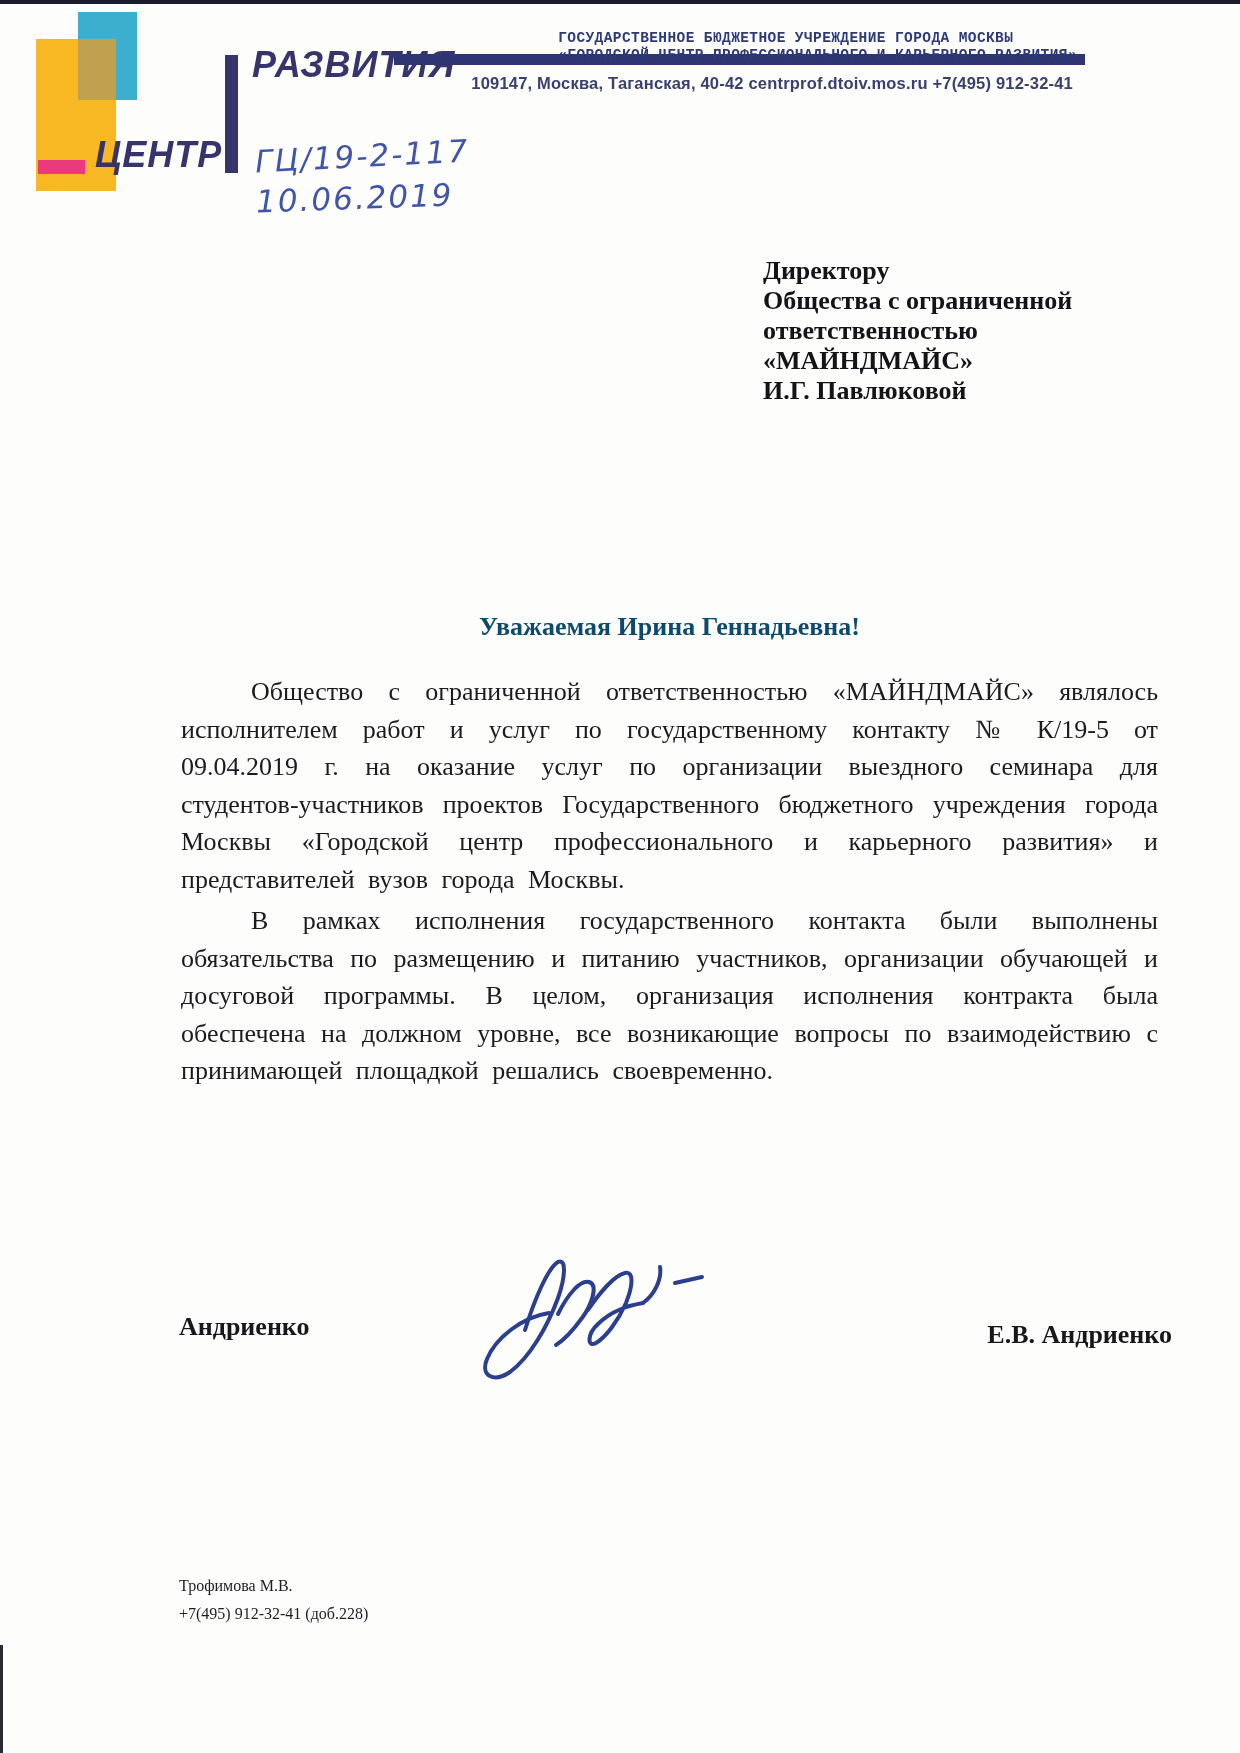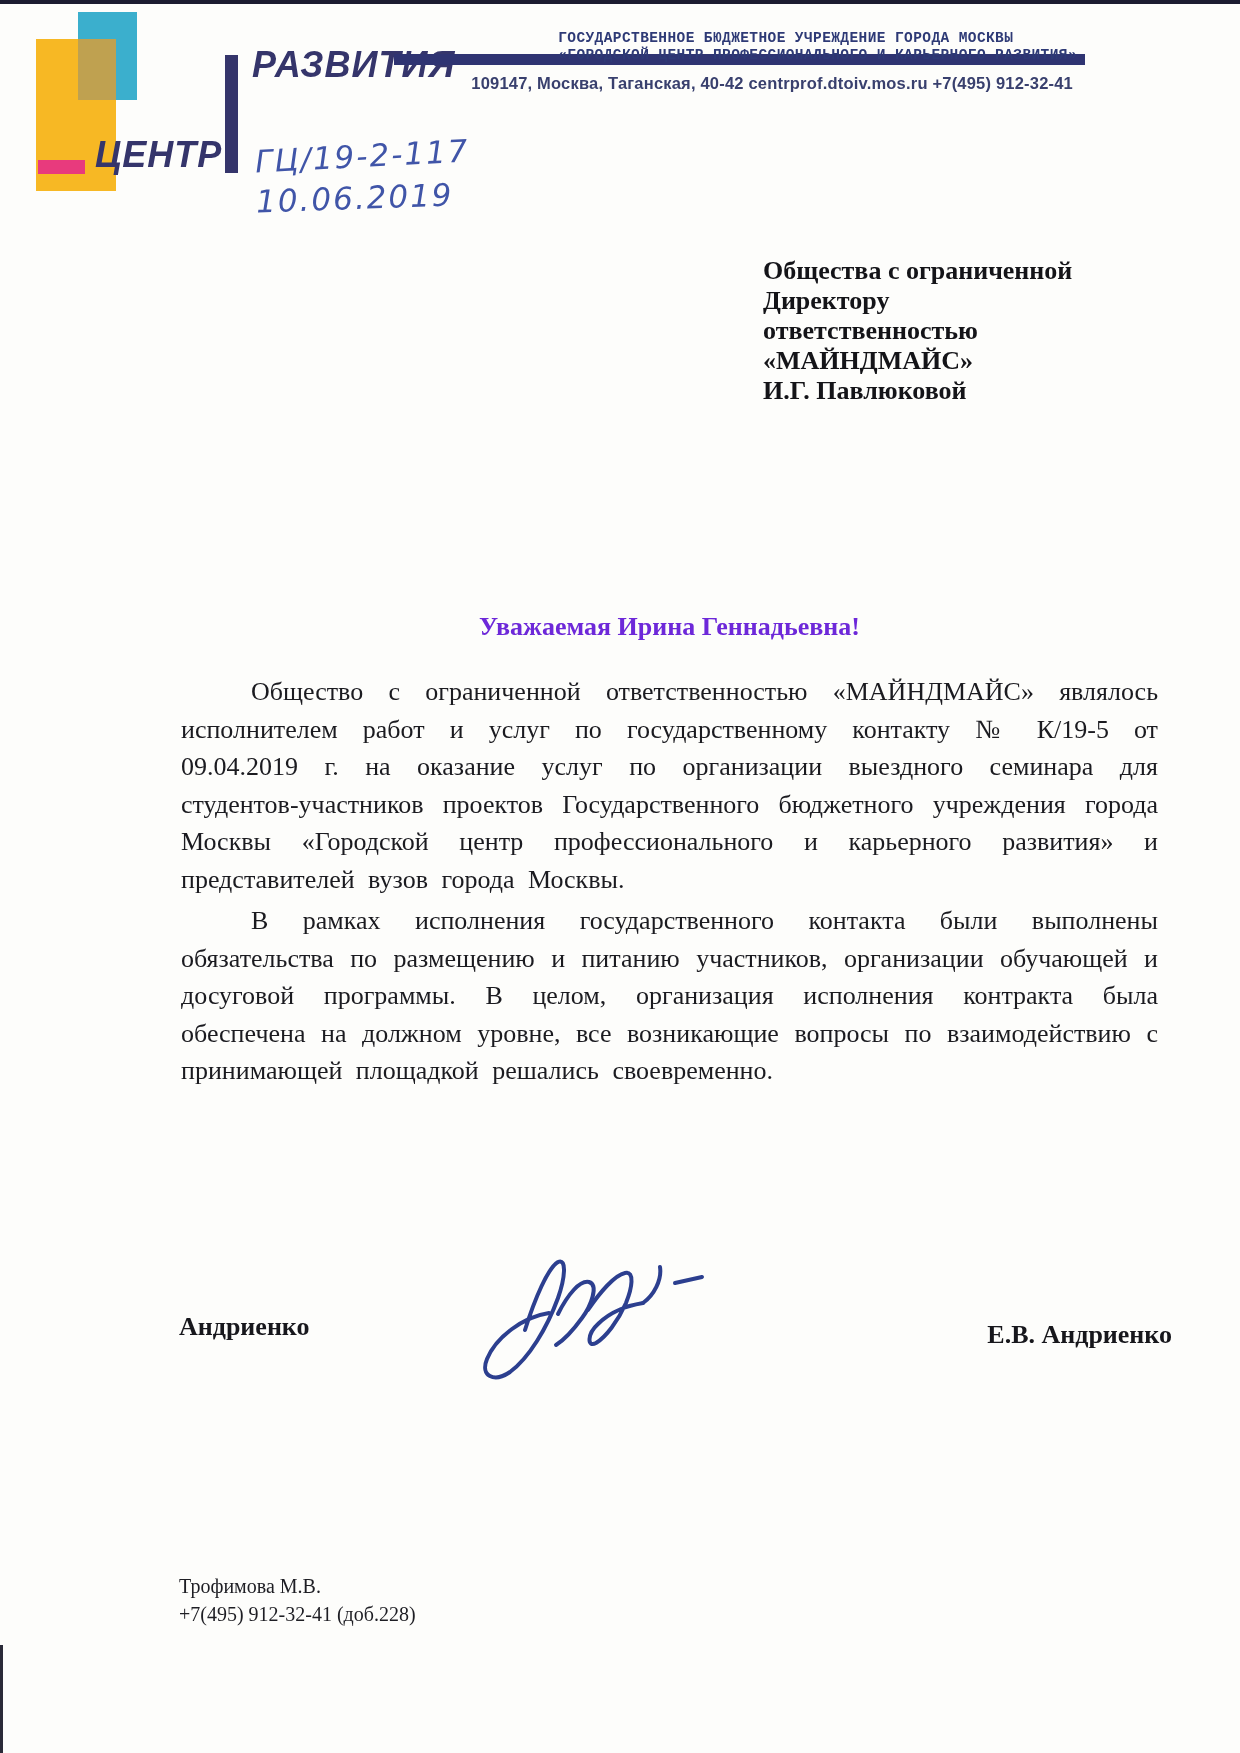--- a/index.html
+++ b/index.html
@@ -86,21 +86,21 @@
 
   
   .salutation {
     position: absolute;
     left: 177px;
     width: 985px;
     top: 612px;
     text-align: center;
     font-weight: 700;
     font-size: 26px;
-    color: #6d28d9;
+    color: #0c4a6e;
   }
   .letter-body {
     position: absolute;
     left: 177px;
     top: 669px;
     width: 985px;
     font-size: 26px;
     line-height: 37.5px;
     color: #1b1b20;
   }
@@ -134,21 +134,21 @@
     top: 1252px;
     width: 300px;
     height: 140px;
   }
 
   
   .footer {
     position: absolute;
     left: 179px;
     top: 1572px;
-    font-size: 20px;
+    font-size: 16px;
     line-height: 28px;
     color: #1e1e24;
   }
 </style>
 </head>
 <body>
 
 <div class="page">
 
   <div class="scan-top"></div>
@@ -166,22 +166,22 @@
   <div class="org-name" style="color:#2e3a76">
     <div>ГОСУДАРСТВЕННОЕ БЮДЖЕТНОЕ УЧРЕЖДЕНИЕ ГОРОДА МОСКВЫ</div>
     <div>«ГОРОДСКОЙ ЦЕНТР ПРОФЕССИОНАЛЬНОГО И КАРЬЕРНОГО РАЗВИТИЯ»</div>
   </div>
   <div class="contact-line" style="color:#39406e">109147, Москва, Таганская, 40-42 centrprof.dtoiv.mos.ru +7(495) 912-32-41</div>
 
   <div class="stamp stamp-ref" style="color:#4055a8">ГЦ/19-2-117</div>
   <div class="stamp stamp-date" style="color:#4055a8">10.06.2019</div>
 
   <div class="addressee">
+    <div>Директору</div>
     <div>Общества с ограниченной</div>
-    <div>Директору</div>
     <div>ответственностью</div>
     <div>«МАЙНДМАЙС»</div>
     <div>И.Г. Павлюковой</div>
   </div>
 
   <div class="salutation">Уважаемая Ирина Геннадьевна!</div>
 
   <div class="letter-body">
     <p>Общество с ограниченной ответственностью «МАЙНДМАЙС» являлось исполнителем работ и услуг по государственному контакту № К/19-5 от 09.04.2019 г. на оказание услуг по организации выездного семинара для студентов-участников проектов Государственного бюджетного учреждения города Москвы «Городской центр профессионального и карьерного развития» и представителей вузов города Москвы.</p>
     <p>В рамках исполнения государственного контакта были выполнены обязательства по размещению и питанию участников, организации обучающей и досуговой программы. В целом, организация исполнения контракта была обеспечена на должном уровне, все возникающие вопросы по взаимодействию с принимающей площадкой решались своевременно.</p>

